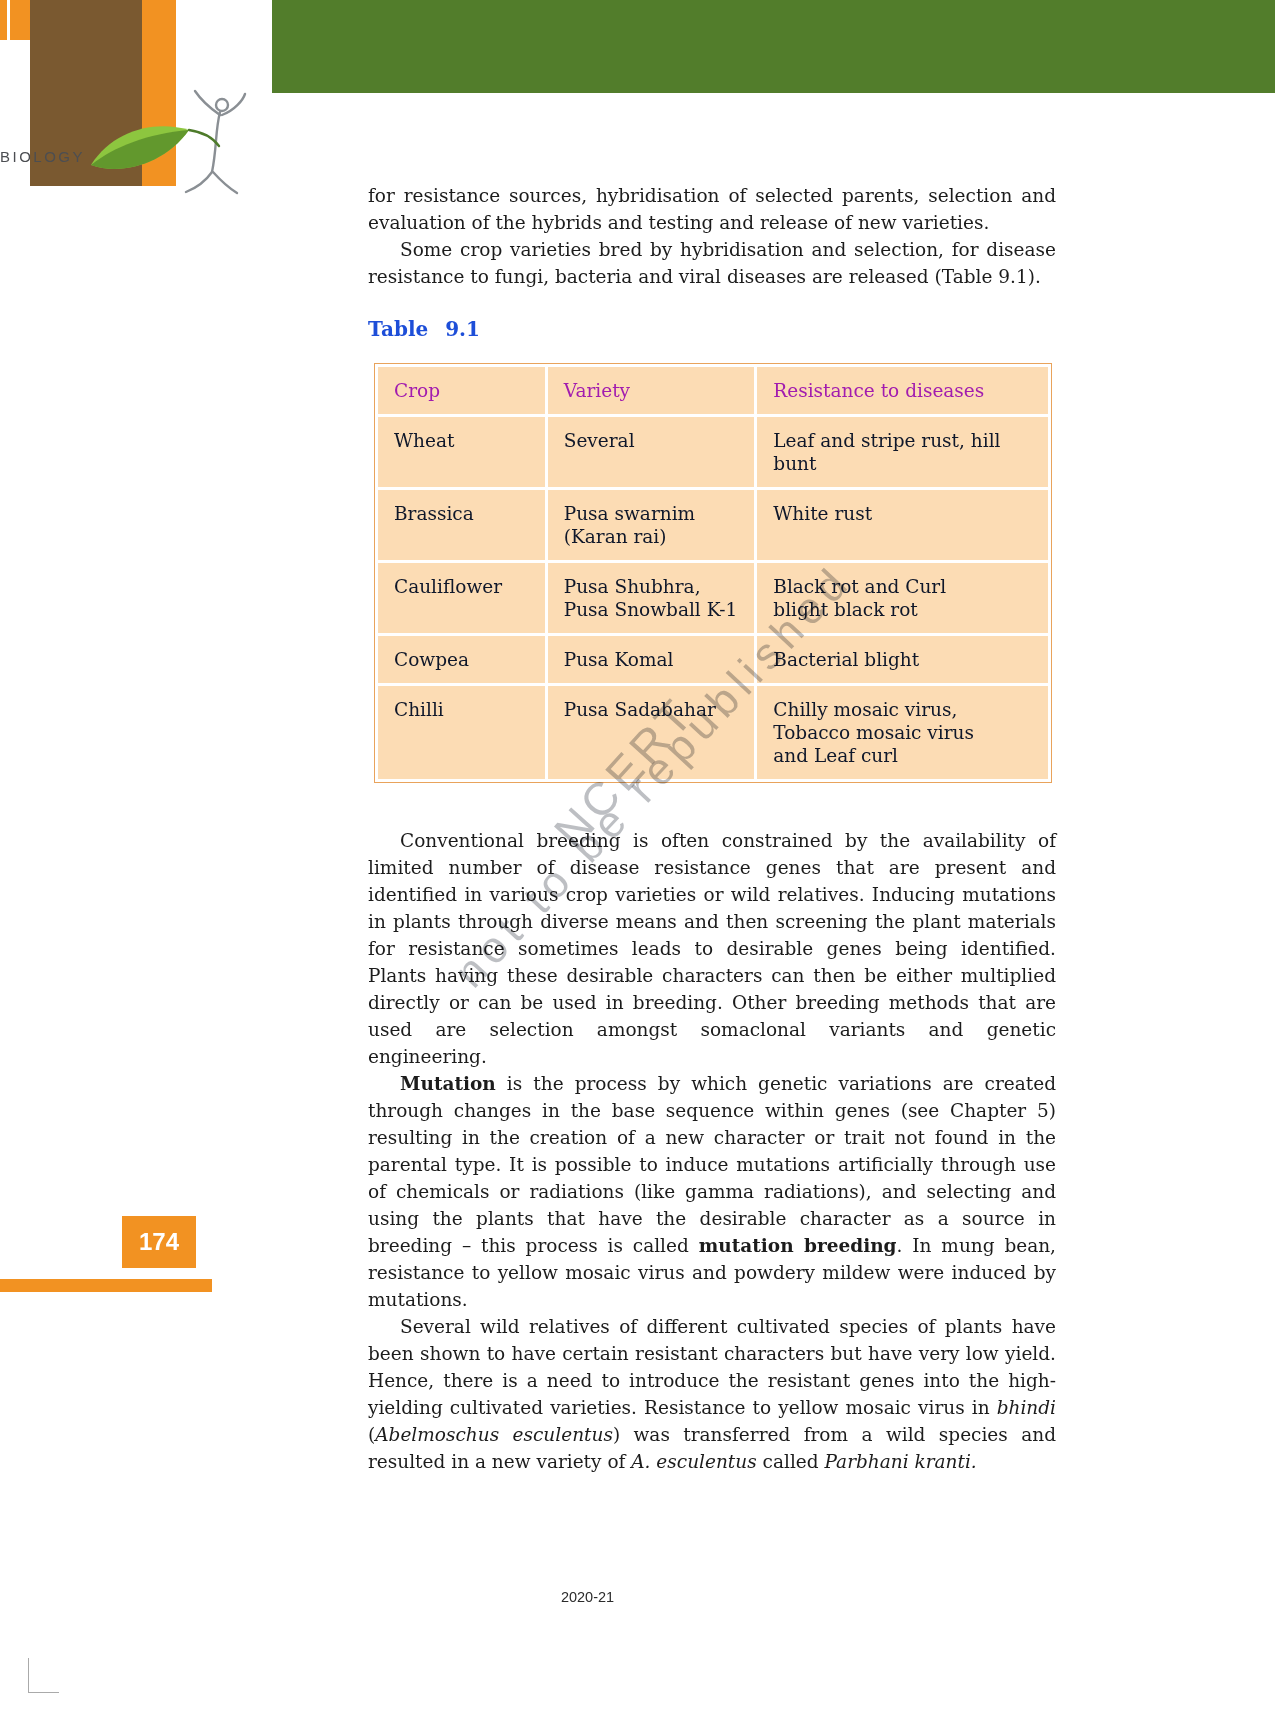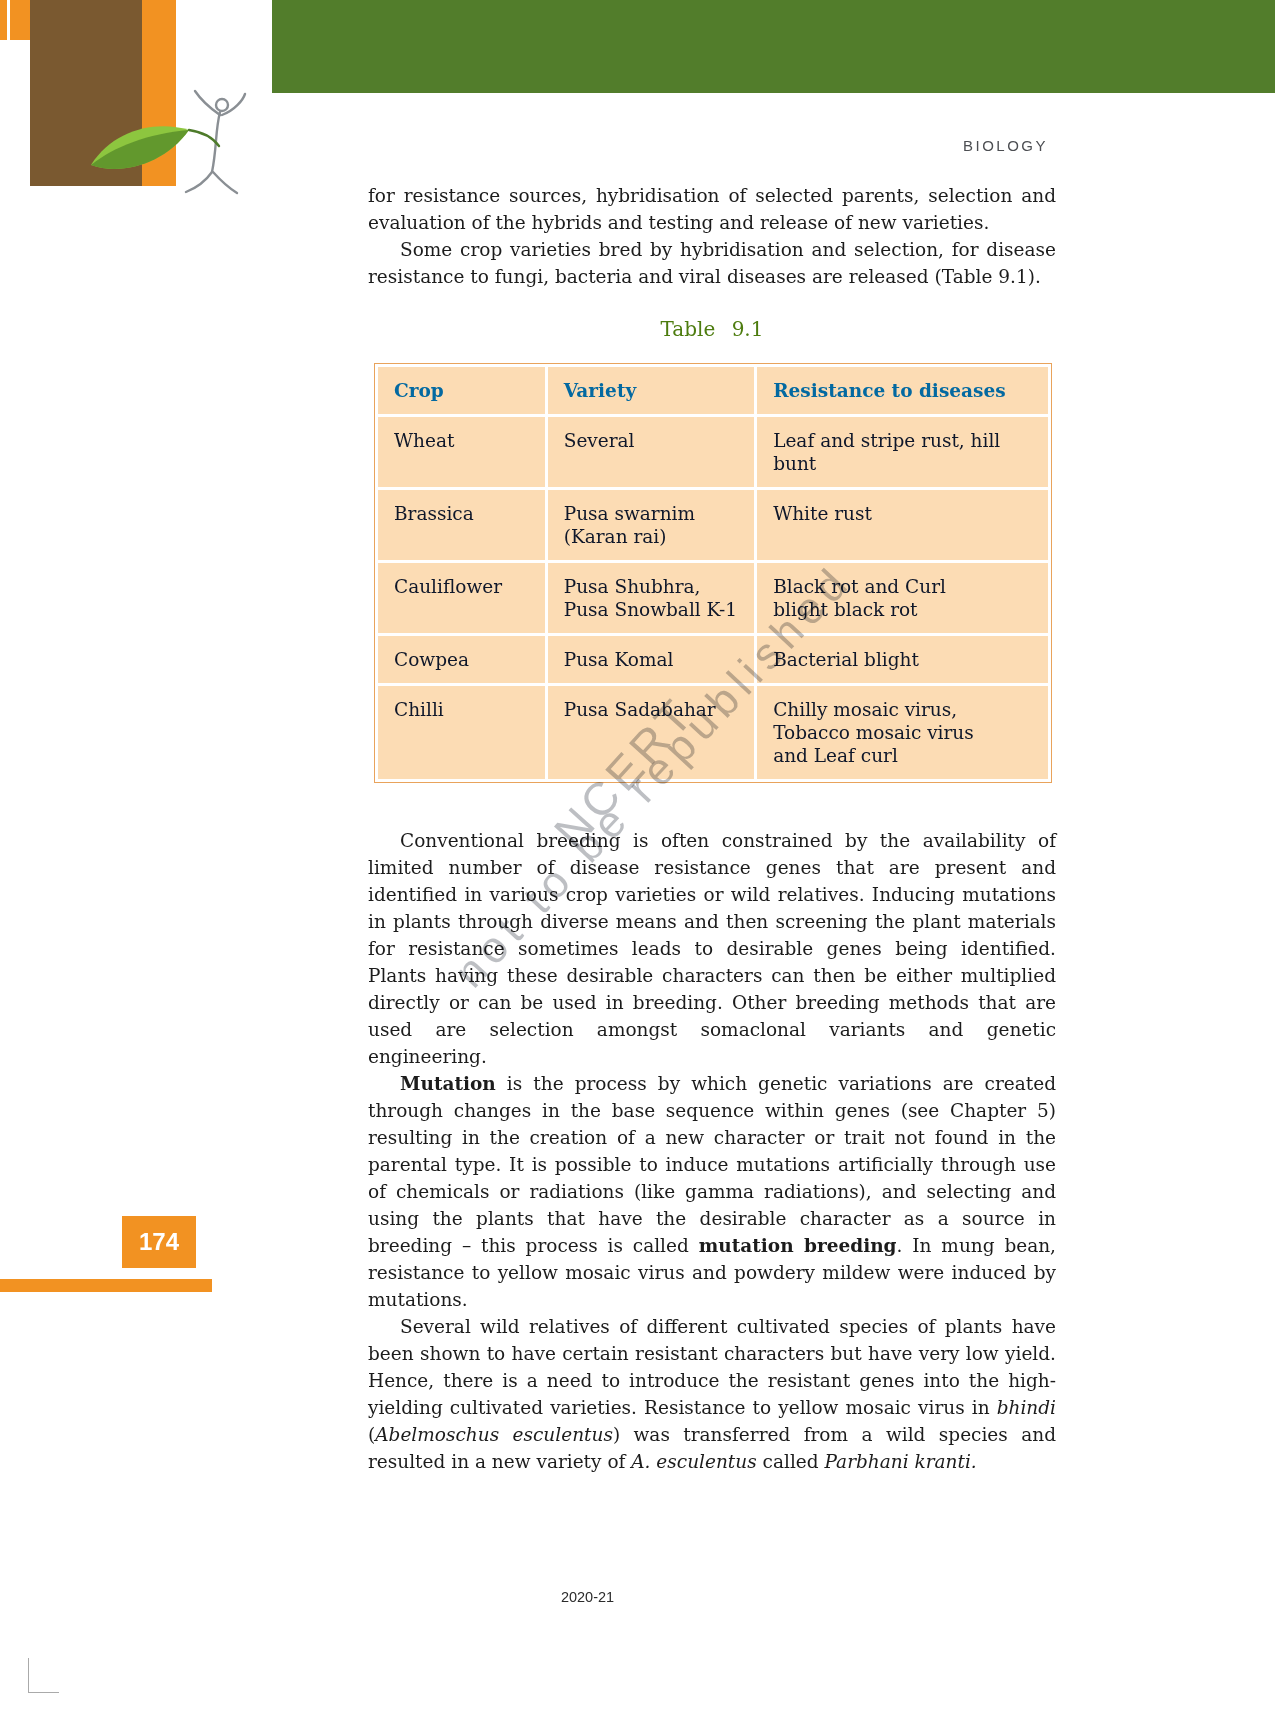--- a/index.html
+++ b/index.html
@@ -8,44 +8,44 @@
     font-family:"Liberation Sans", sans-serif;overflow:hidden;
   }
   
   .green-bar{position:absolute;left:272px;top:0;width:1003px;height:93px;background:#527d2b;}
   .corner-strip{position:absolute;left:0;top:0;width:34px;height:40px;background:#f29222;}
   .corner-strip .inner-line{position:absolute;left:7px;top:0;width:3px;height:40px;background:#fff;}
   .brown-block{position:absolute;left:30px;top:0;width:112px;height:186px;background:#7a5930;}
   .orange-stripe{position:absolute;left:142px;top:0;width:34px;height:186px;background:#f29222;}
   .logo{position:absolute;left:85px;top:88px;width:175px;height:108px;}
   .running-head{
-    position:absolute;top:137px;left:0;right:227px;text-align:right;
+    position:absolute;top:148px;left:0;right:227px;
     font-size:15px;letter-spacing:2.5px;color:#4c4e52;font-weight:500;
   }
   
   .content{
     position:absolute;left:368px;top:182px;width:688px;
     font-family:"DejaVu Serif","Liberation Serif",serif;
     font-size:18.5px;line-height:27px;color:#1c1c1c;
   }
   .para{margin:0;text-align:justify;}
   .indent{text-indent:32px;}
   .table-title{
-    margin:26px 0 20px;text-align:center;font-size:20px;font-weight:normal;
-    word-spacing:10px;color:#4d7c0f;
+    margin:26px 0 20px;text-align:left;font-size:20px;font-weight:bold;
+    word-spacing:10px;color:#1d4ed8;
   }
   table.varieties{
     border-collapse:separate;border-spacing:3px;background:#fff;
     border:1px solid #e9a35b;margin-left:6px;width:678px;
   }
   table.varieties th, table.varieties td{
     background:#fcdcb4;vertical-align:top;text-align:left;
     padding:12px 16px;white-space:pre-line;line-height:23px;font-size:18.5px;
   }
-  table.varieties th{font-weight:bold;font-style:normal;color:#0369a1;}
+  table.varieties th{font-weight:normal;font-style:normal;color:#a21caf;}
   table.varieties td{color:#0f172a;}
   table.varieties th:nth-child(1){width:136px;}
   table.varieties th:nth-child(2){width:178px;}
   table.varieties th:nth-child(3){width:266px;}
   .after-table{margin-top:44px;}
   
   .watermark{
     position:absolute;z-index:30;pointer-events:none;
     font-family:"Liberation Sans",sans-serif;font-weight:500;
     color:rgba(108,114,122,0.45);mix-blend-mode:multiply;white-space:nowrap;

